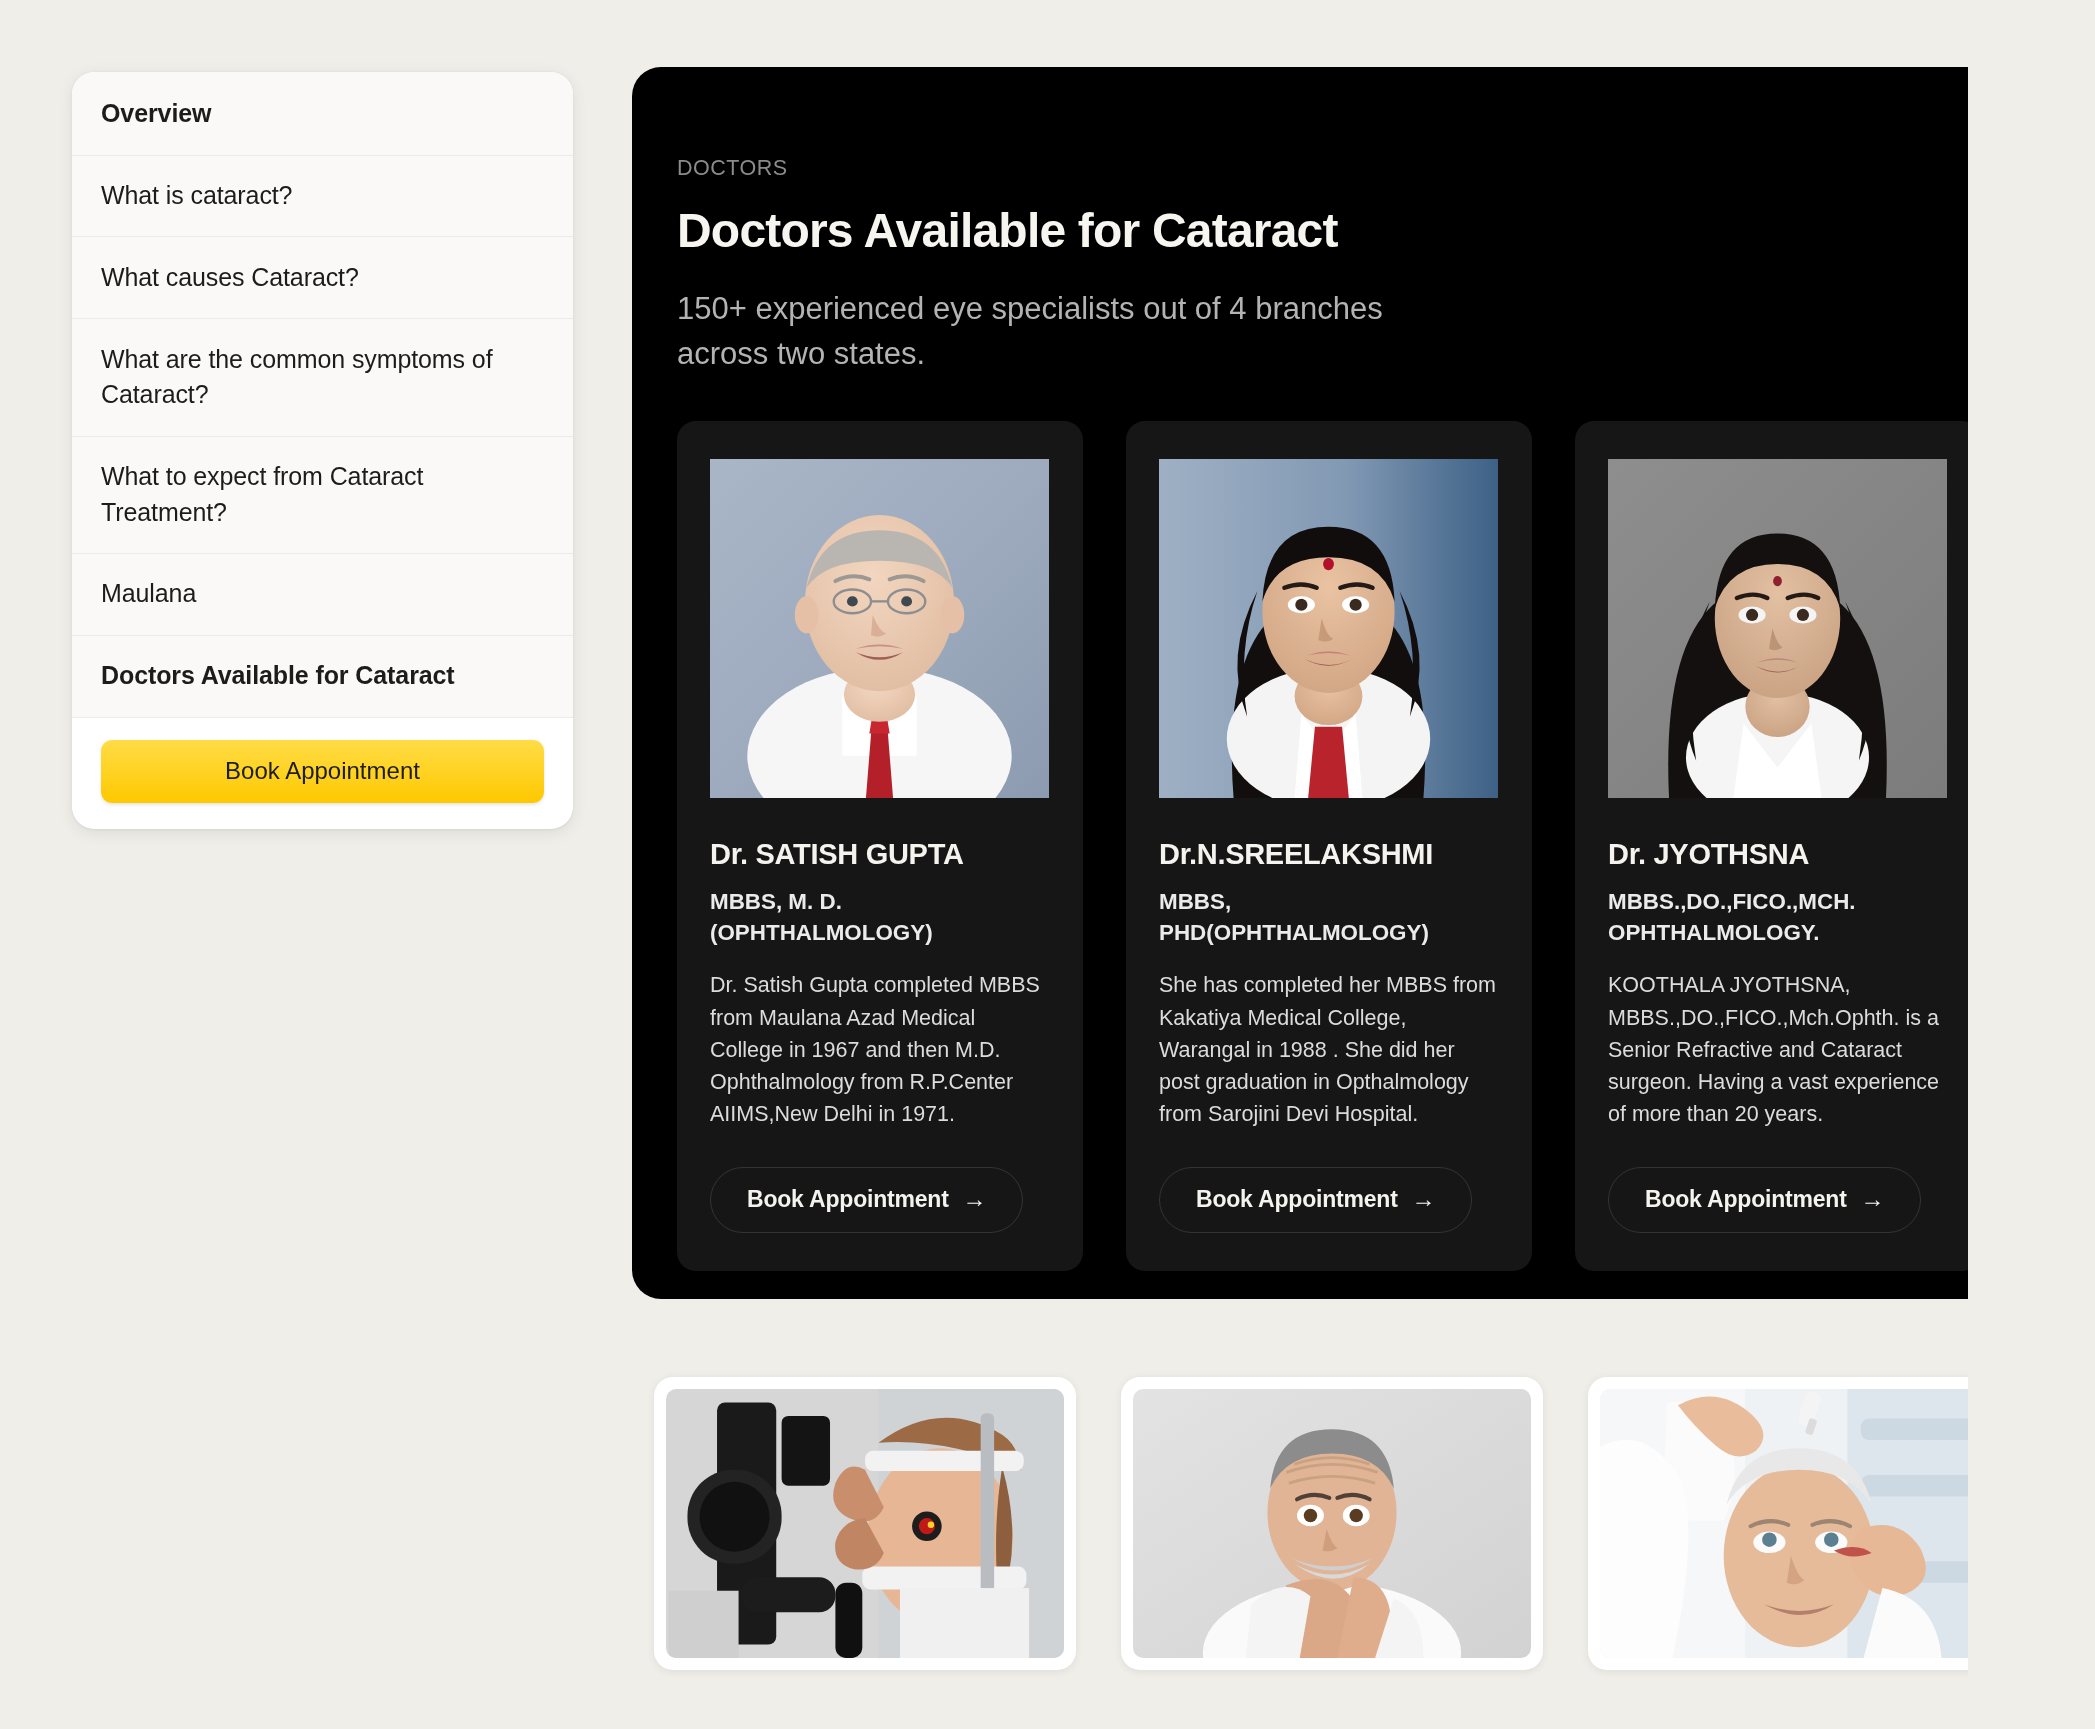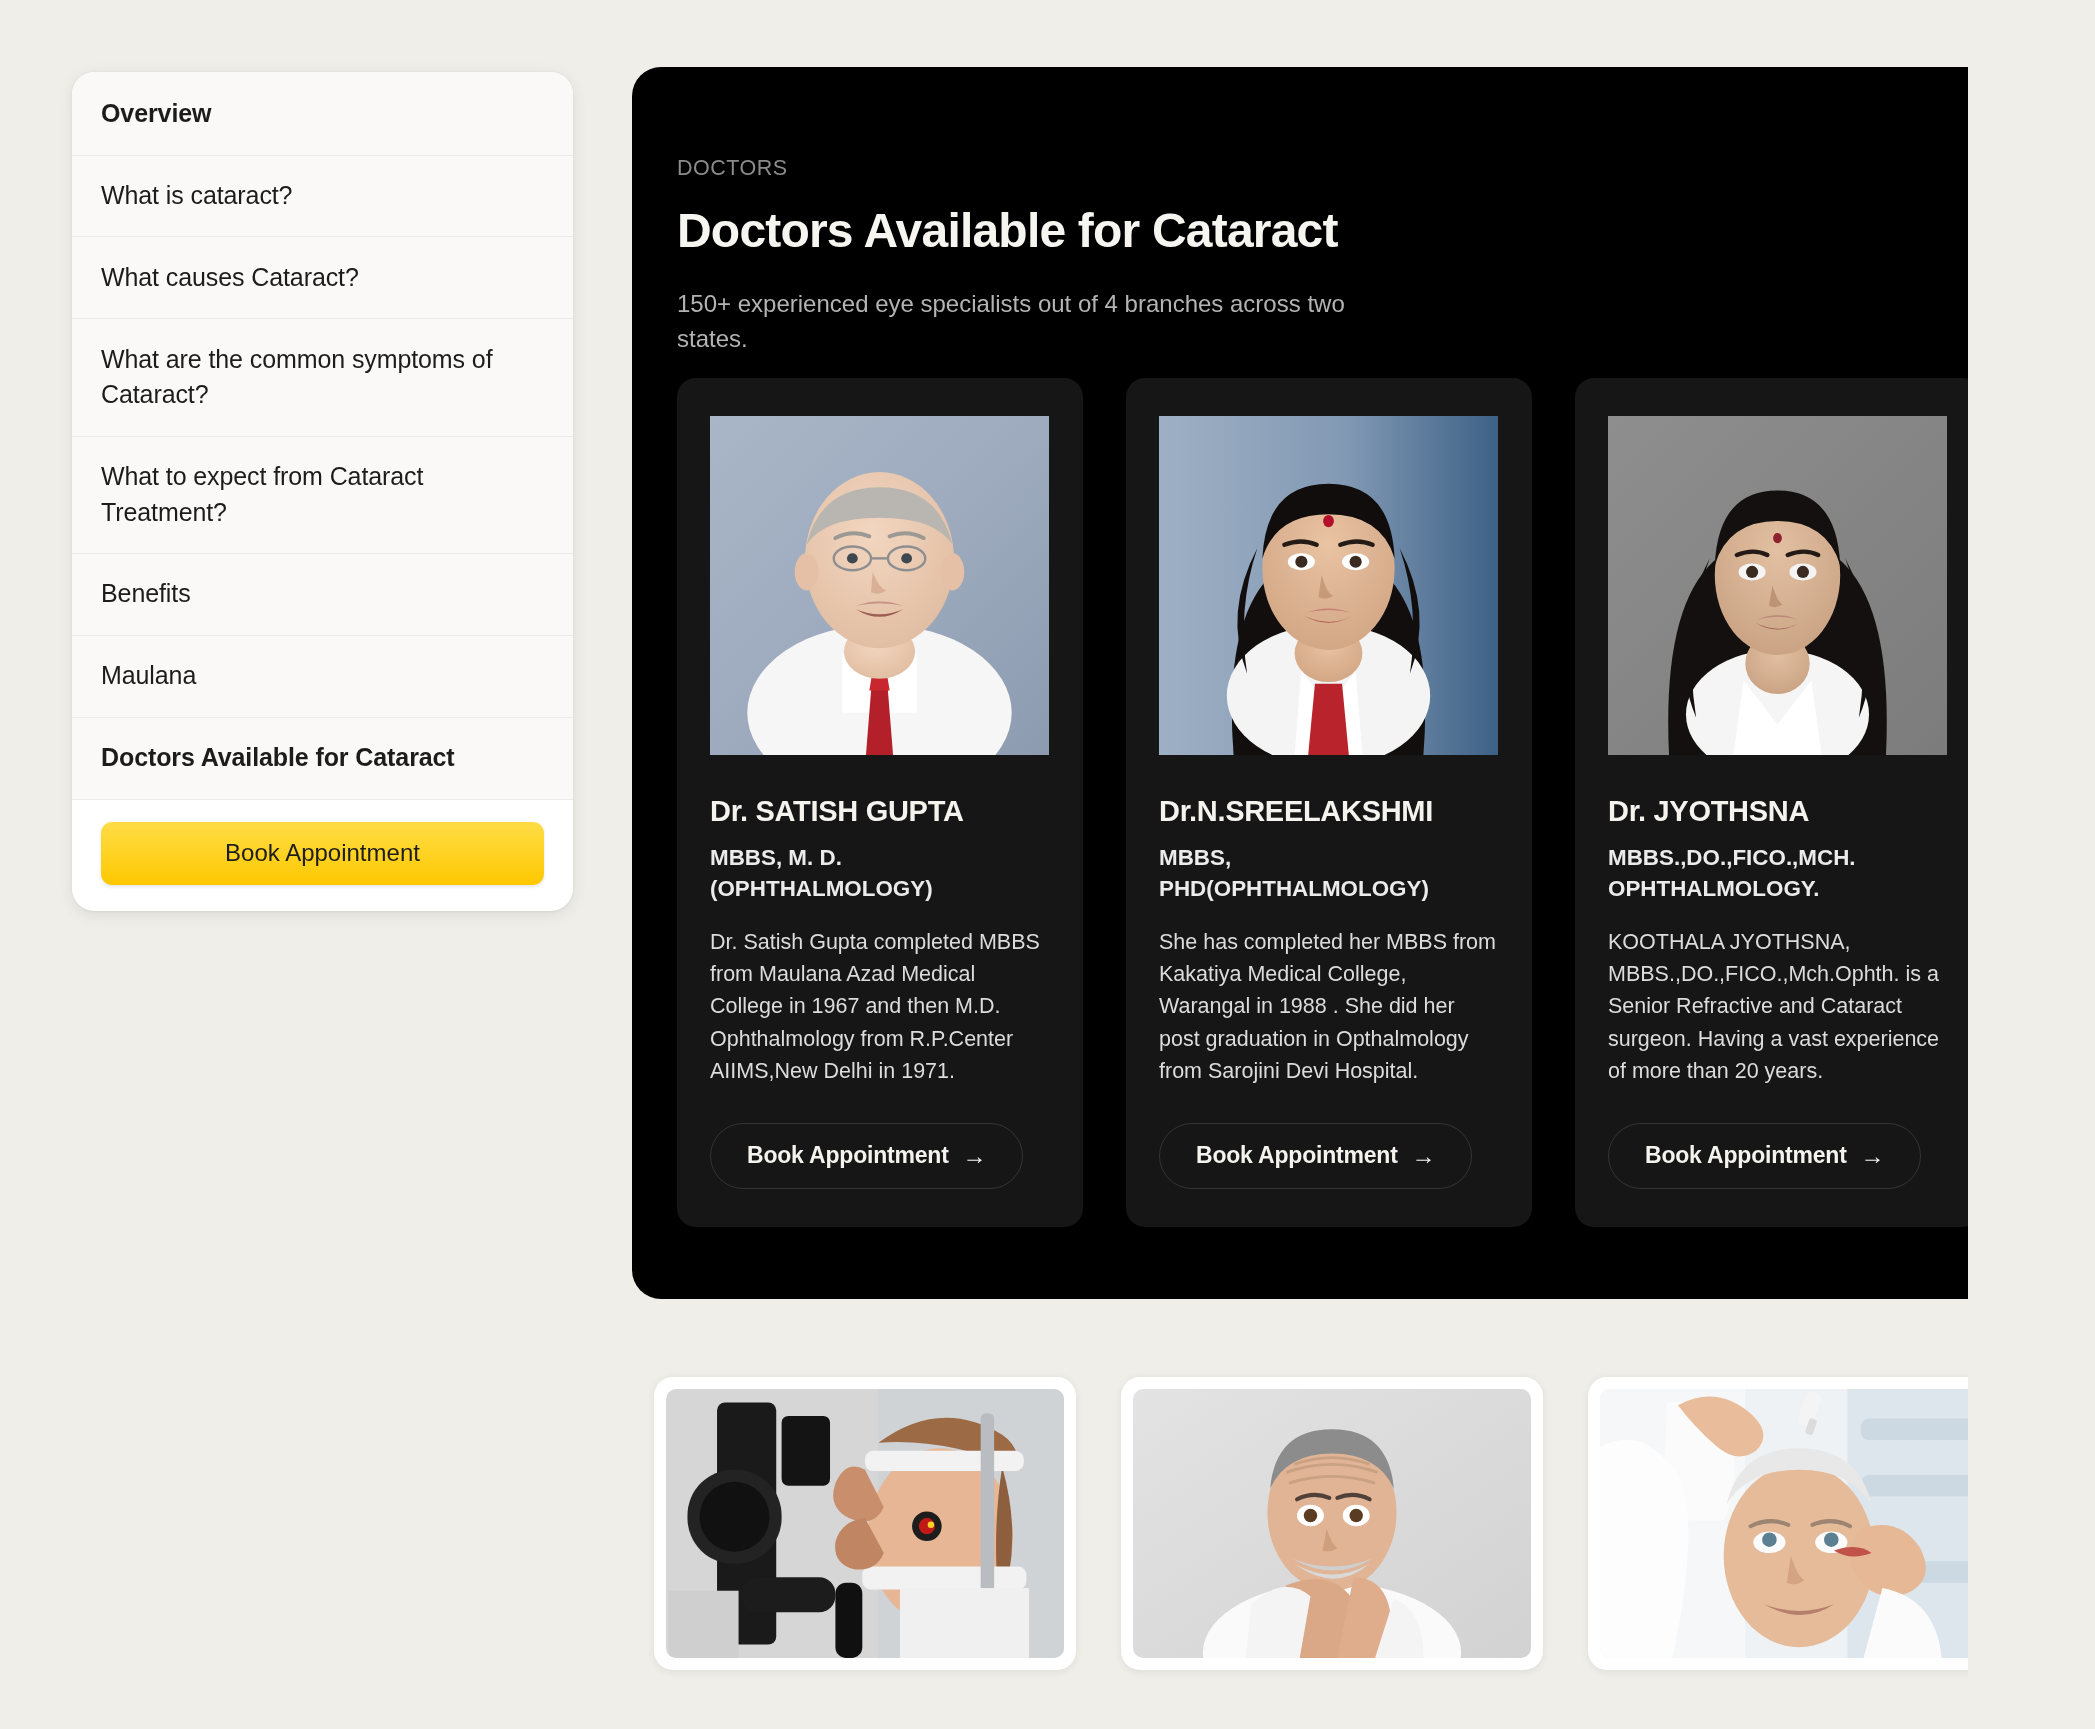--- a/index.html
+++ b/index.html
@@ -84,25 +84,25 @@
     margin-bottom: 22.4px;
   }
   .panel-title {
     font-size: 48px;
     font-weight: 700;
     color: #f7f5f0;
     letter-spacing: -0.8px;
     margin-bottom: 27.5px;
   }
   .panel-sub {
-    font-size: 24px;
+    font-size: 31px;
     line-height: 1.46;
     color: #b3b3b3;
     max-width: 706px;
-    margin-bottom: 22px;
+    margin-bottom: 45px;
   }
 
   .cards-row { display: flex; gap: 38px; justify-content: space-between; }
 
   .doc-card {
     width: 406px;
     background: #161616;
     border-radius: 19px;
     padding: 38px 33px 38px 33px;
   }
@@ -192,23 +192,20 @@
         <span>What is cataract?</span>
       </div>
       <div class="toc-item">
         <span>What causes Cataract?</span>
       </div>
       <div class="toc-item">
         <span>What are the common symptoms of Cataract?</span>
       </div>
       <div class="toc-item">
         <span>What to expect from Cataract Treatment?</span>
-      </div>
-      <div class="toc-item">
-        <span>Benefits</span>
       </div>
       <div class="toc-item">
         <span>Maulana</span>
       </div>
       <div class="toc-item bold last">
         <span>Doctors Available for Cataract</span>
       </div>
     </nav>
     <div class="sidebar-cta-wrap">
       <button class="btn-yellow">Book Appointment</button>

